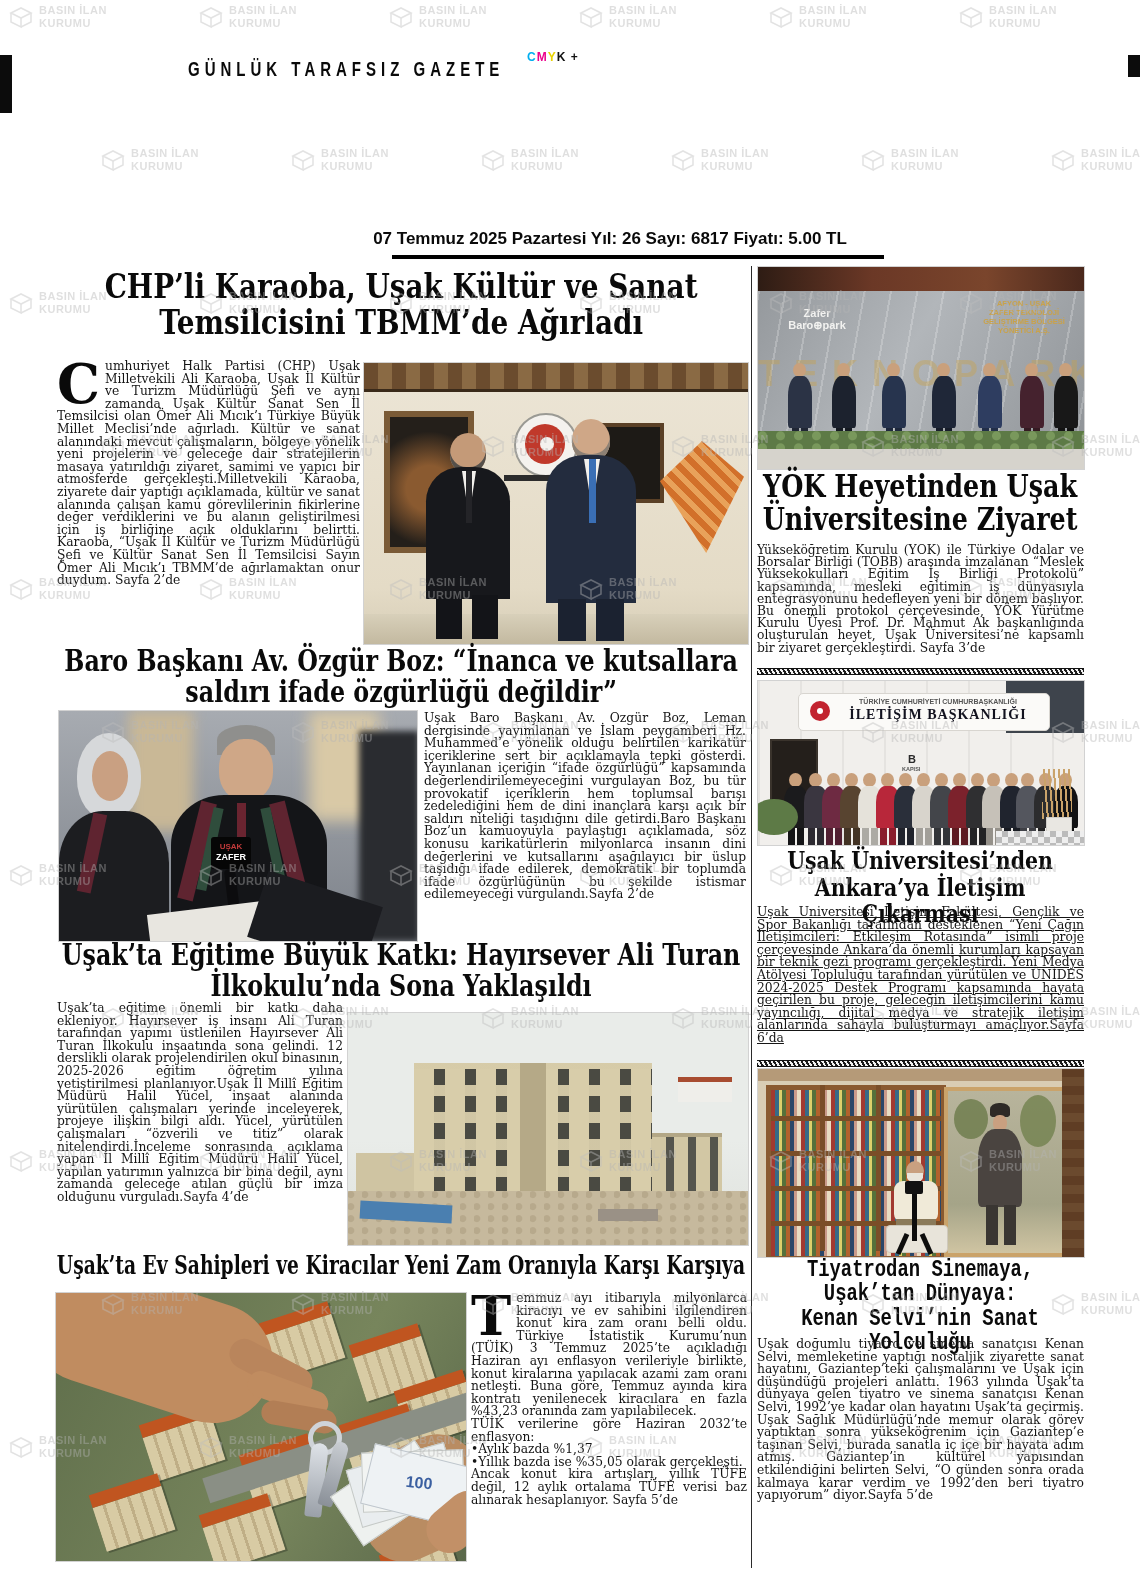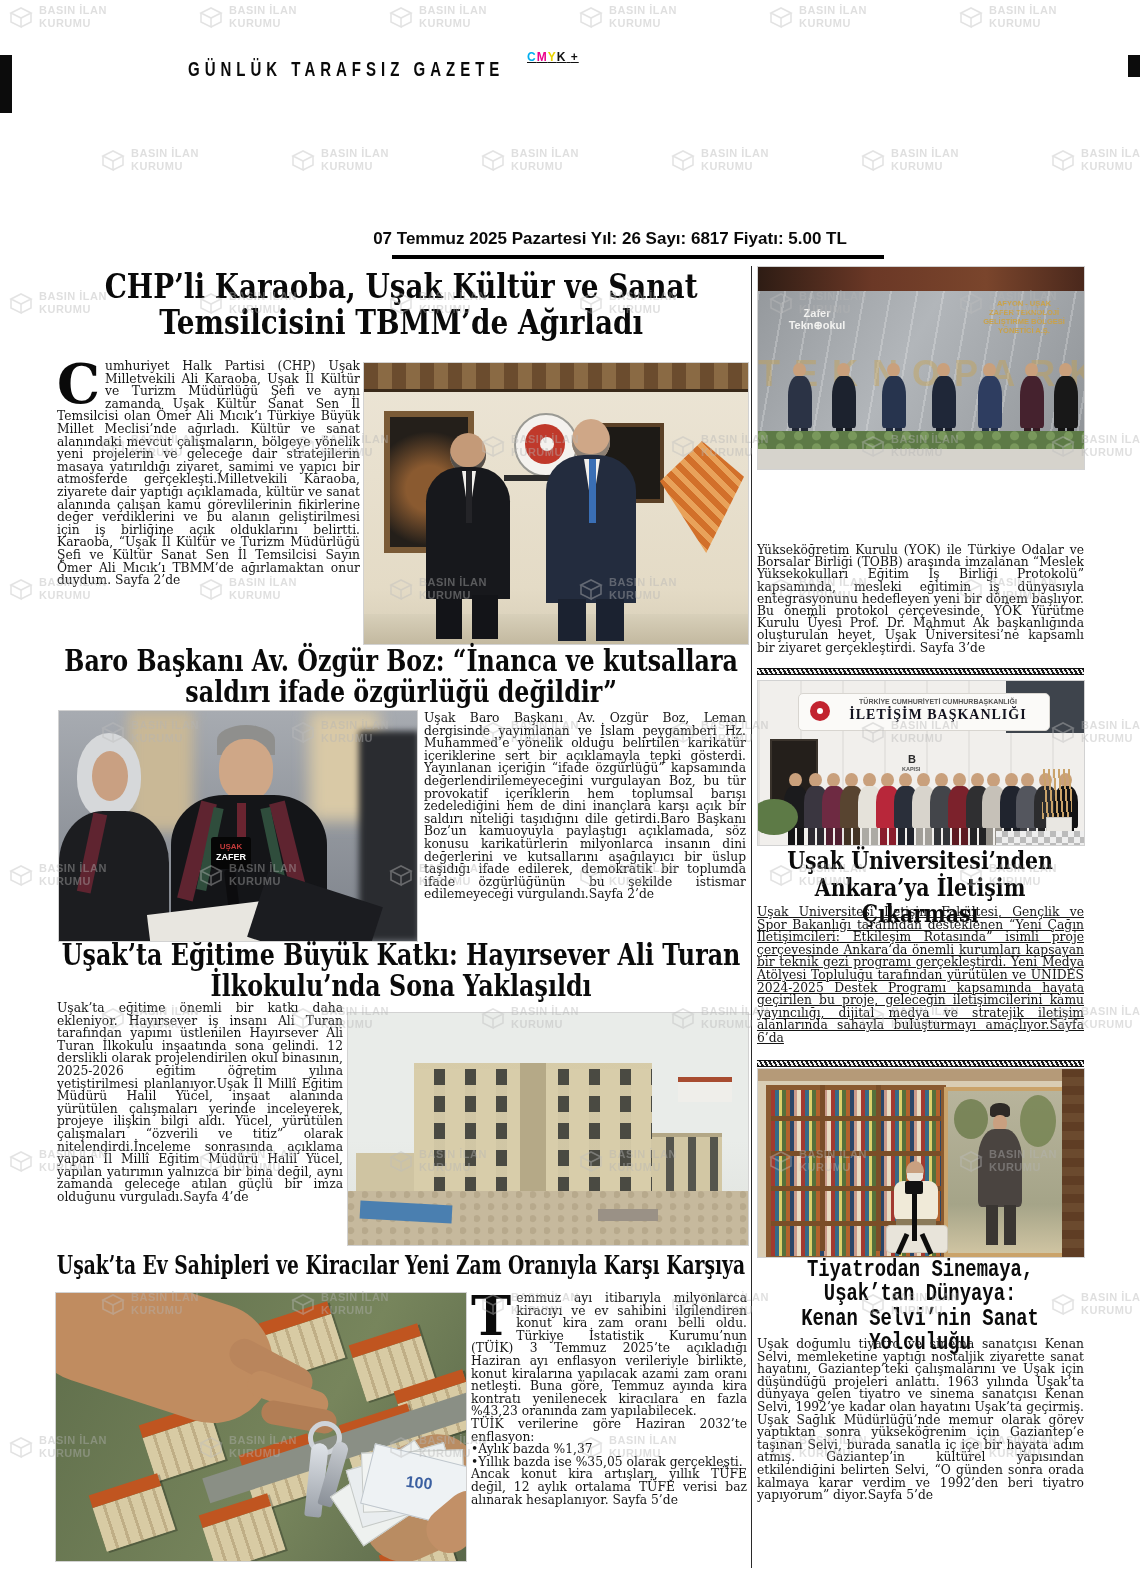--- a/index.html
+++ b/index.html
@@ -1,21 +1,21 @@
 <!DOCTYPE html>
 <html><head>
 <meta charset="utf-8">
 <style>
   html,body{margin:0;padding:0;background:#e9e9e9;}
   .page{position:relative;width:1140px;height:1575px;margin:0 auto;background:#fff;overflow:hidden;
         font-family:"DejaVu Serif",serif;color:#111;}
   
   .tagline{position:absolute;left:188px;top:56px;font:700 15px "Liberation Sans",sans-serif;
            letter-spacing:5px;transform:scaleY(1.4);transform-origin:top left;color:#0a0a0a;}
-  .cmyk{position:absolute;left:527px;top:50px;font:700 12px "Liberation Sans",sans-serif;letter-spacing:1px;text-decoration:underline;}
+  .cmyk{position:absolute;left:527px;top:50px;font:700 12px "Liberation Sans",sans-serif;letter-spacing:1px;}
   .logo{position:absolute;left:150px;top:46px;width:860px;height:215px;text-align:center;}
   .logo .in{display:block;width:1200px;margin-left:-170px;transform:scaleX(.72);transform-origin:50% 0;
             font:700 196px/1.05 "DejaVu Serif",serif;letter-spacing:-9px;color:#070707;}
   .dateline{position:absolute;left:330px;top:229px;width:560px;text-align:center;
             font:700 17px "Liberation Sans",sans-serif;color:#0a0a0a;}
   .date-rule{position:absolute;left:392px;top:255px;width:492px;height:4px;background:#000;}
   .crop{position:absolute;background:#0c0c0c;}
   
   .hl{position:absolute;text-align:center;font-family:"DejaVu Serif",serif;font-weight:700;color:#0a0a0a;}
   .hl .in{display:block;width:122%;margin-left:-11%;transform:scaleX(.82);transform-origin:50% 0;
@@ -187,21 +187,21 @@
     <div>•Aylık bazda %1,37</div>
     <div>•Yıllık bazda ise %35,05 olarak gerçekleşti.</div>
     <div>Ancak konut kira artışları, yıllık TÜFE değil, 12 aylık ortalama TÜFE verisi baz alınarak hesaplanıyor. Sayfa 5’de</div>
   </div>
 
   <div class="ph" style="left:757px;top:266px;width:326px;height:202px;background:linear-gradient(120deg,#93979b,#b2b6ba 45%,#8e9296);">
     <div style="left:0;top:0;width:100%;height:24px;background:linear-gradient(90deg,#2e1c14,#6b3826 35%,#7a452c 70%,#4a281c);"></div>
     <div style="left:0;top:24px;width:100%;height:140px;background:repeating-linear-gradient(100deg,rgba(255,255,255,.22) 0 2px,transparent 2px 26px);"></div>
     <div style="left:14px;top:40px;width:90px;text-align:center;color:#f2f2f0;font:700 11px/12px 'Liberation Sans',sans-serif;">
       <span style="position:static;display:block;">Zafer</span>
-      <span style="position:static;display:block;">Tekn⊕okul</span>
+      <span style="position:static;display:block;">Baro⊕park</span>
     </div>
     <div class="gold" style="left:214px;top:32px;width:104px;text-align:center;font:700 7.5px/9px 'Liberation Sans',sans-serif;white-space:pre-line;">AFYON - UŞAK
 ZAFER TEKNOLOJİ
 GELİŞTİRME BÖLGESİ
 YÖNETİCİ A.Ş.</div>
     <div class="gold" style="left:0;top:86px;width:100%;text-align:center;font:700 36px 'Liberation Sans',sans-serif;letter-spacing:14px;opacity:.4;">TEKNOPARK</div>
     <div id="osb-people" style="left:0;top:0;width:100%;height:100%;">
         <div style="position: absolute; left: 35px; top: 96px; width: 13px; height: 14px; border-radius: 50%; background: rgb(201, 160, 124);"></div>
         <div style="position: absolute; left: 30px; top: 109px; width: 24px; height: 52px; border-radius: 38% 38% 8% 8%; background: rgb(43, 51, 69);"></div>
         <div style="position: absolute; left: 34px; top: 161px; width: 16px; height: 24px; background: linear-gradient(90deg, rgb(43, 51, 69) 0px, rgb(43, 51, 69) 45%, transparent 45%, transparent 55%, rgb(43, 51, 69) 55%); filter: brightness(0.75);"></div>
@@ -221,20 +221,24 @@
         <div style="position: absolute; left: 262px; top: 109px; width: 24px; height: 52px; border-radius: 38% 38% 8% 8%; background: rgb(69, 34, 46);"></div>
         <div style="position: absolute; left: 266px; top: 161px; width: 16px; height: 24px; background: linear-gradient(90deg, rgb(69, 34, 46) 0px, rgb(69, 34, 46) 45%, transparent 45%, transparent 55%, rgb(69, 34, 46) 55%); filter: brightness(0.75);"></div>
         <div style="position: absolute; left: 301px; top: 96px; width: 13px; height: 14px; border-radius: 50%; background: rgb(201, 160, 124);"></div>
         <div style="position: absolute; left: 296px; top: 109px; width: 24px; height: 52px; border-radius: 38% 38% 8% 8%; background: rgb(24, 24, 24);"></div>
         <div style="position: absolute; left: 300px; top: 161px; width: 16px; height: 24px; background: linear-gradient(90deg, rgb(24, 24, 24) 0px, rgb(24, 24, 24) 45%, transparent 45%, transparent 55%, rgb(24, 24, 24) 55%); filter: brightness(0.75);"></div>
       </div>
     <div style="left:0;top:164px;width:100%;height:18px;background:radial-gradient(circle at 25% 40%,#79985c 0 4px,transparent 5px) 0 0/18px 12px,#5d7a46;"></div>
     <div style="left:0;top:182px;width:100%;height:20px;background:#d6d3cc;"></div>
   </div>
 
+  <div class="hl" style="left:756px;top:470px;width:328px;font-size:31px;">
+    <span class="in">YÖK Heyetinden Uşak
+Üniversitesine Ziyaret</span>
+  </div>
   <div class="bt" style="left:757px;top:544px;width:327px;height:120px;line-height:12.2px;">
     <span>Yükseköğretim Kurulu (YÖK) ile Türkiye Odalar ve Borsalar Birliği (TOBB) arasında imzalanan “Meslek Yüksekokulları Eğitim İş Birliği Protokolü” kapsamında, mesleki eğitimin iş dünyasıyla entegrasyonunu hedefleyen yeni bir dönem başlıyor. Bu önemli protokol çerçevesinde, YÖK Yürütme Kurulu Üyesi Prof. Dr. Mahmut Ak başkanlığında oluşturulan heyet, Uşak Üniversitesi’ne kapsamlı bir ziyaret gerçekleştirdi. Sayfa 3’de</span>
   </div>
 
   <div class="stitch" style="left:757px;top:668px;width:327px;"></div>
 
   <div class="ph" style="left:757px;top:680px;width:326px;height:164px;background:#f1efec;">
     <div style="left:0;top:0;width:100%;height:100%;background:repeating-linear-gradient(90deg,rgba(0,0,0,.05) 0 2px,transparent 2px 42px);"></div>
     <div style="left:248px;top:0;width:78px;height:52px;background:#3e444c;"></div>
     <div style="left:40px;top:12px;width:250px;height:36px;background:#fbfaf8;border:1px solid #d8d5d0;border-radius:5px;"></div>

